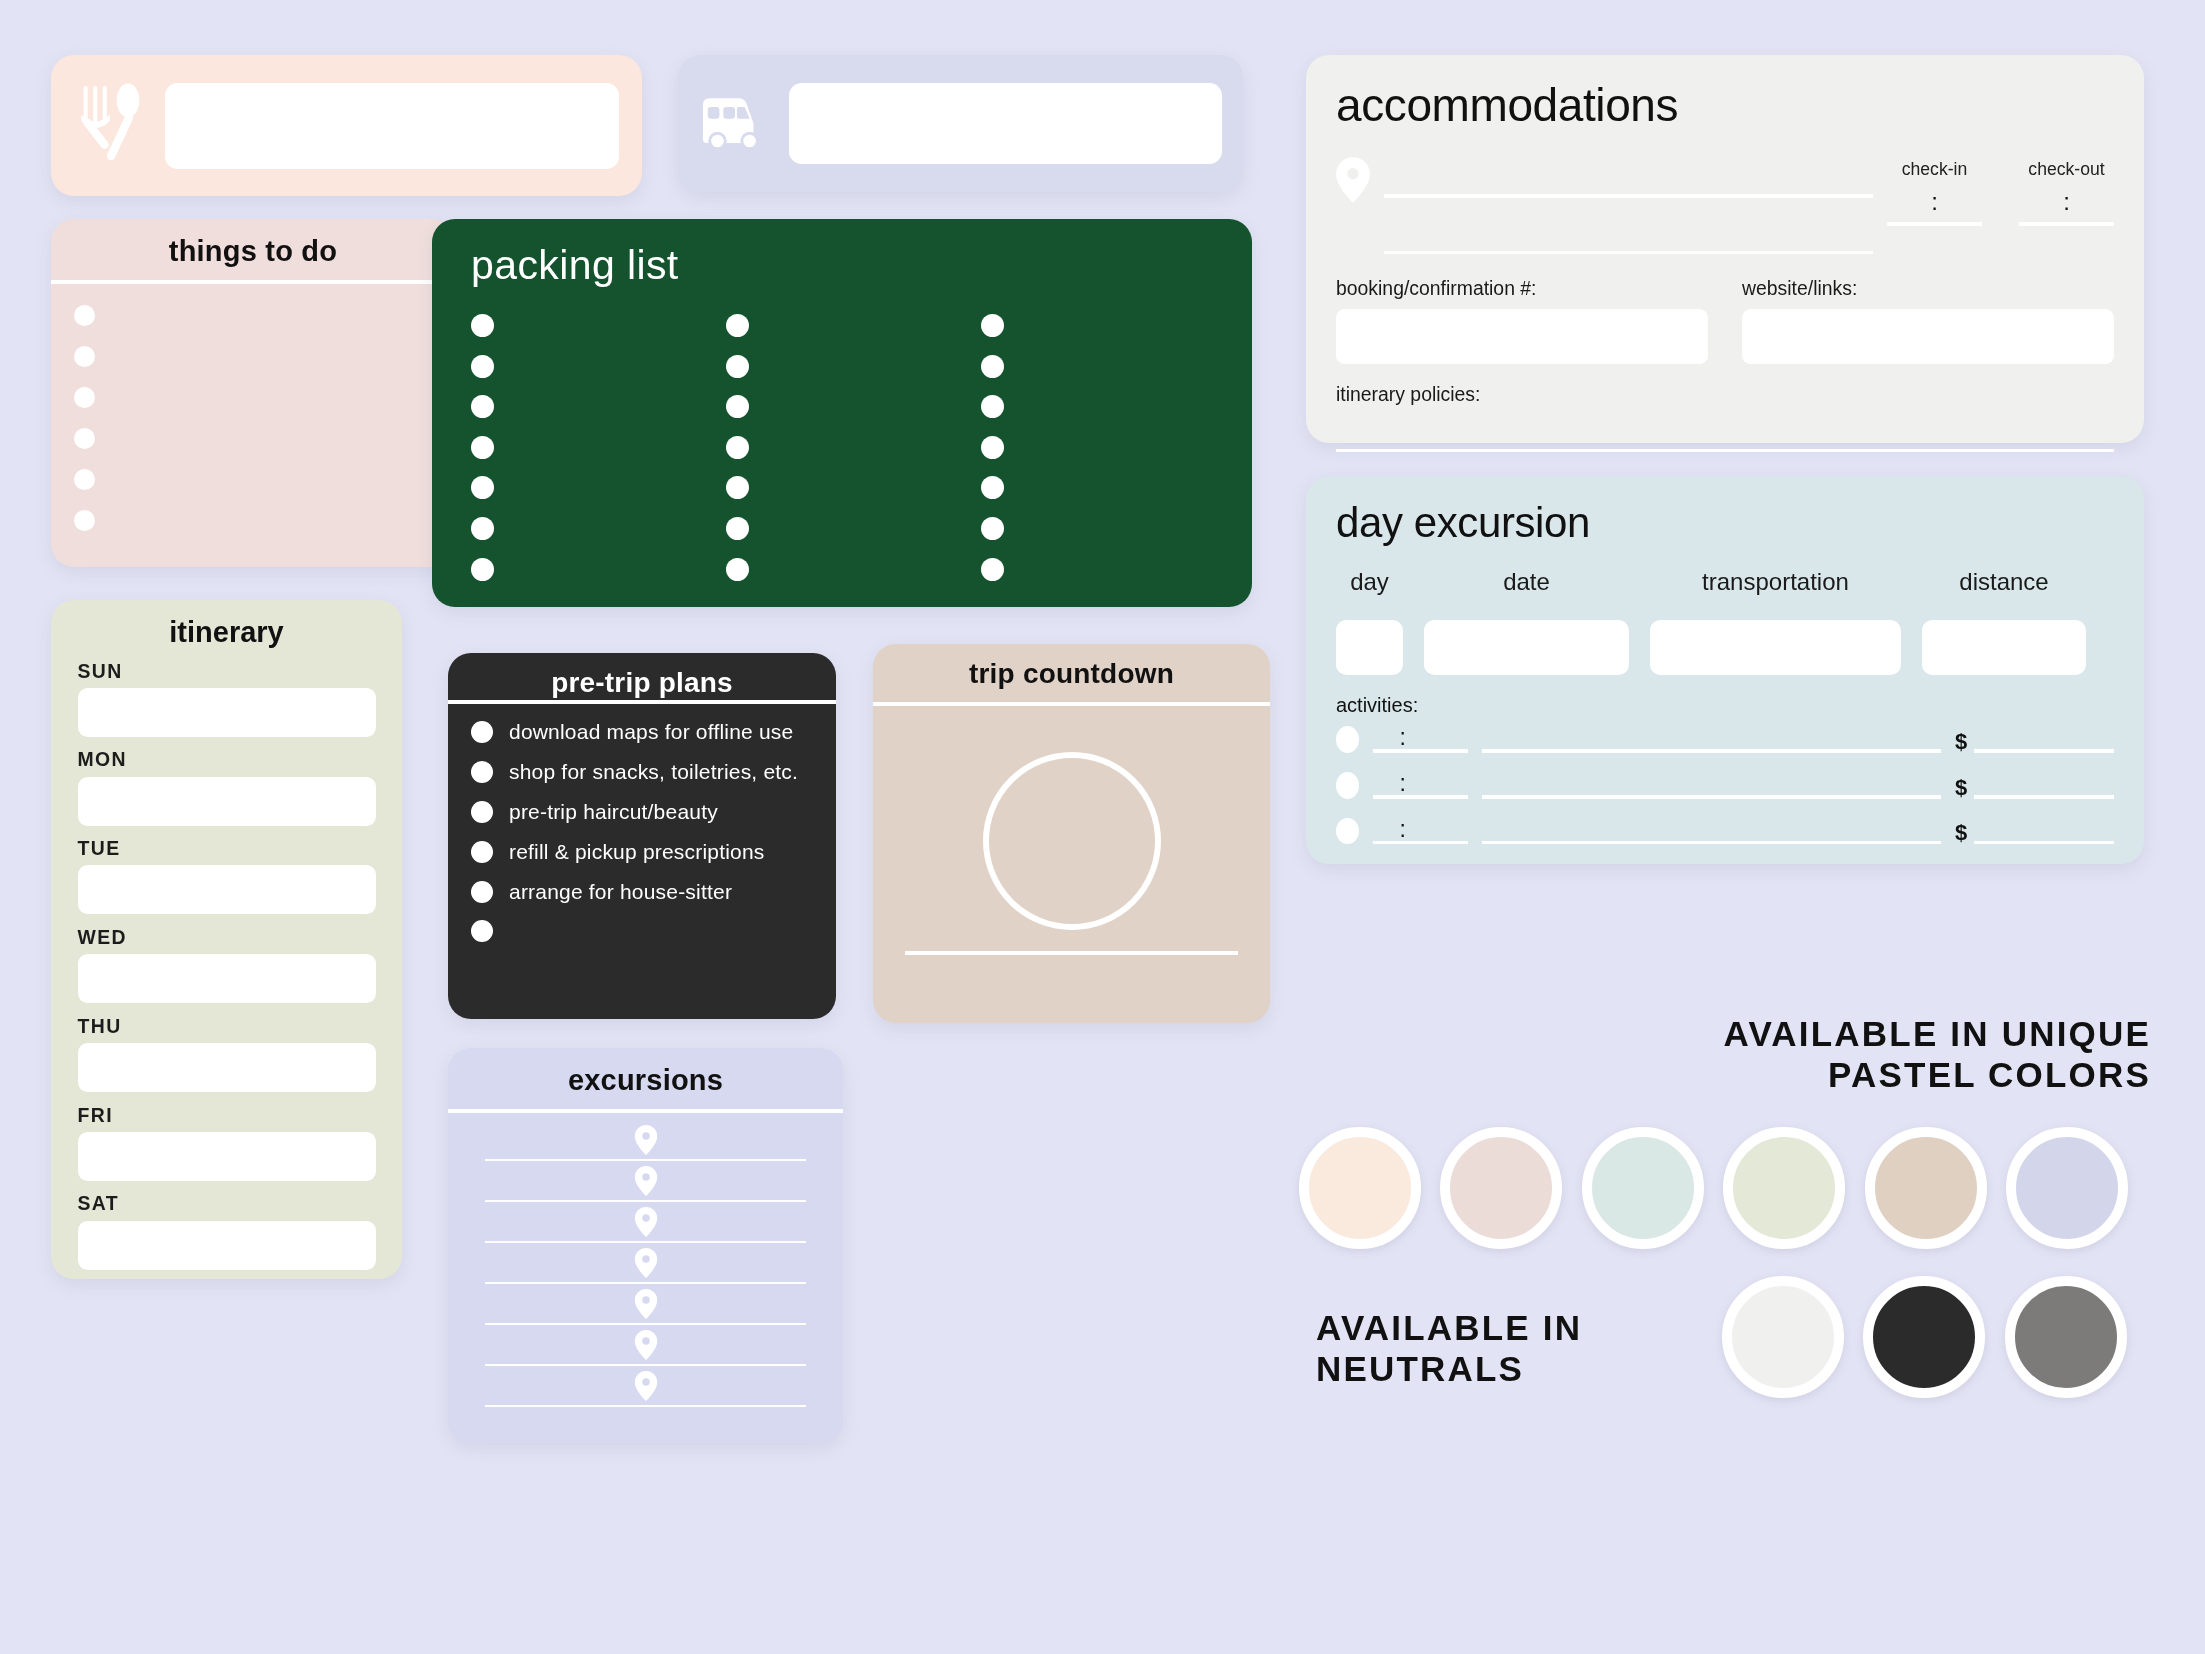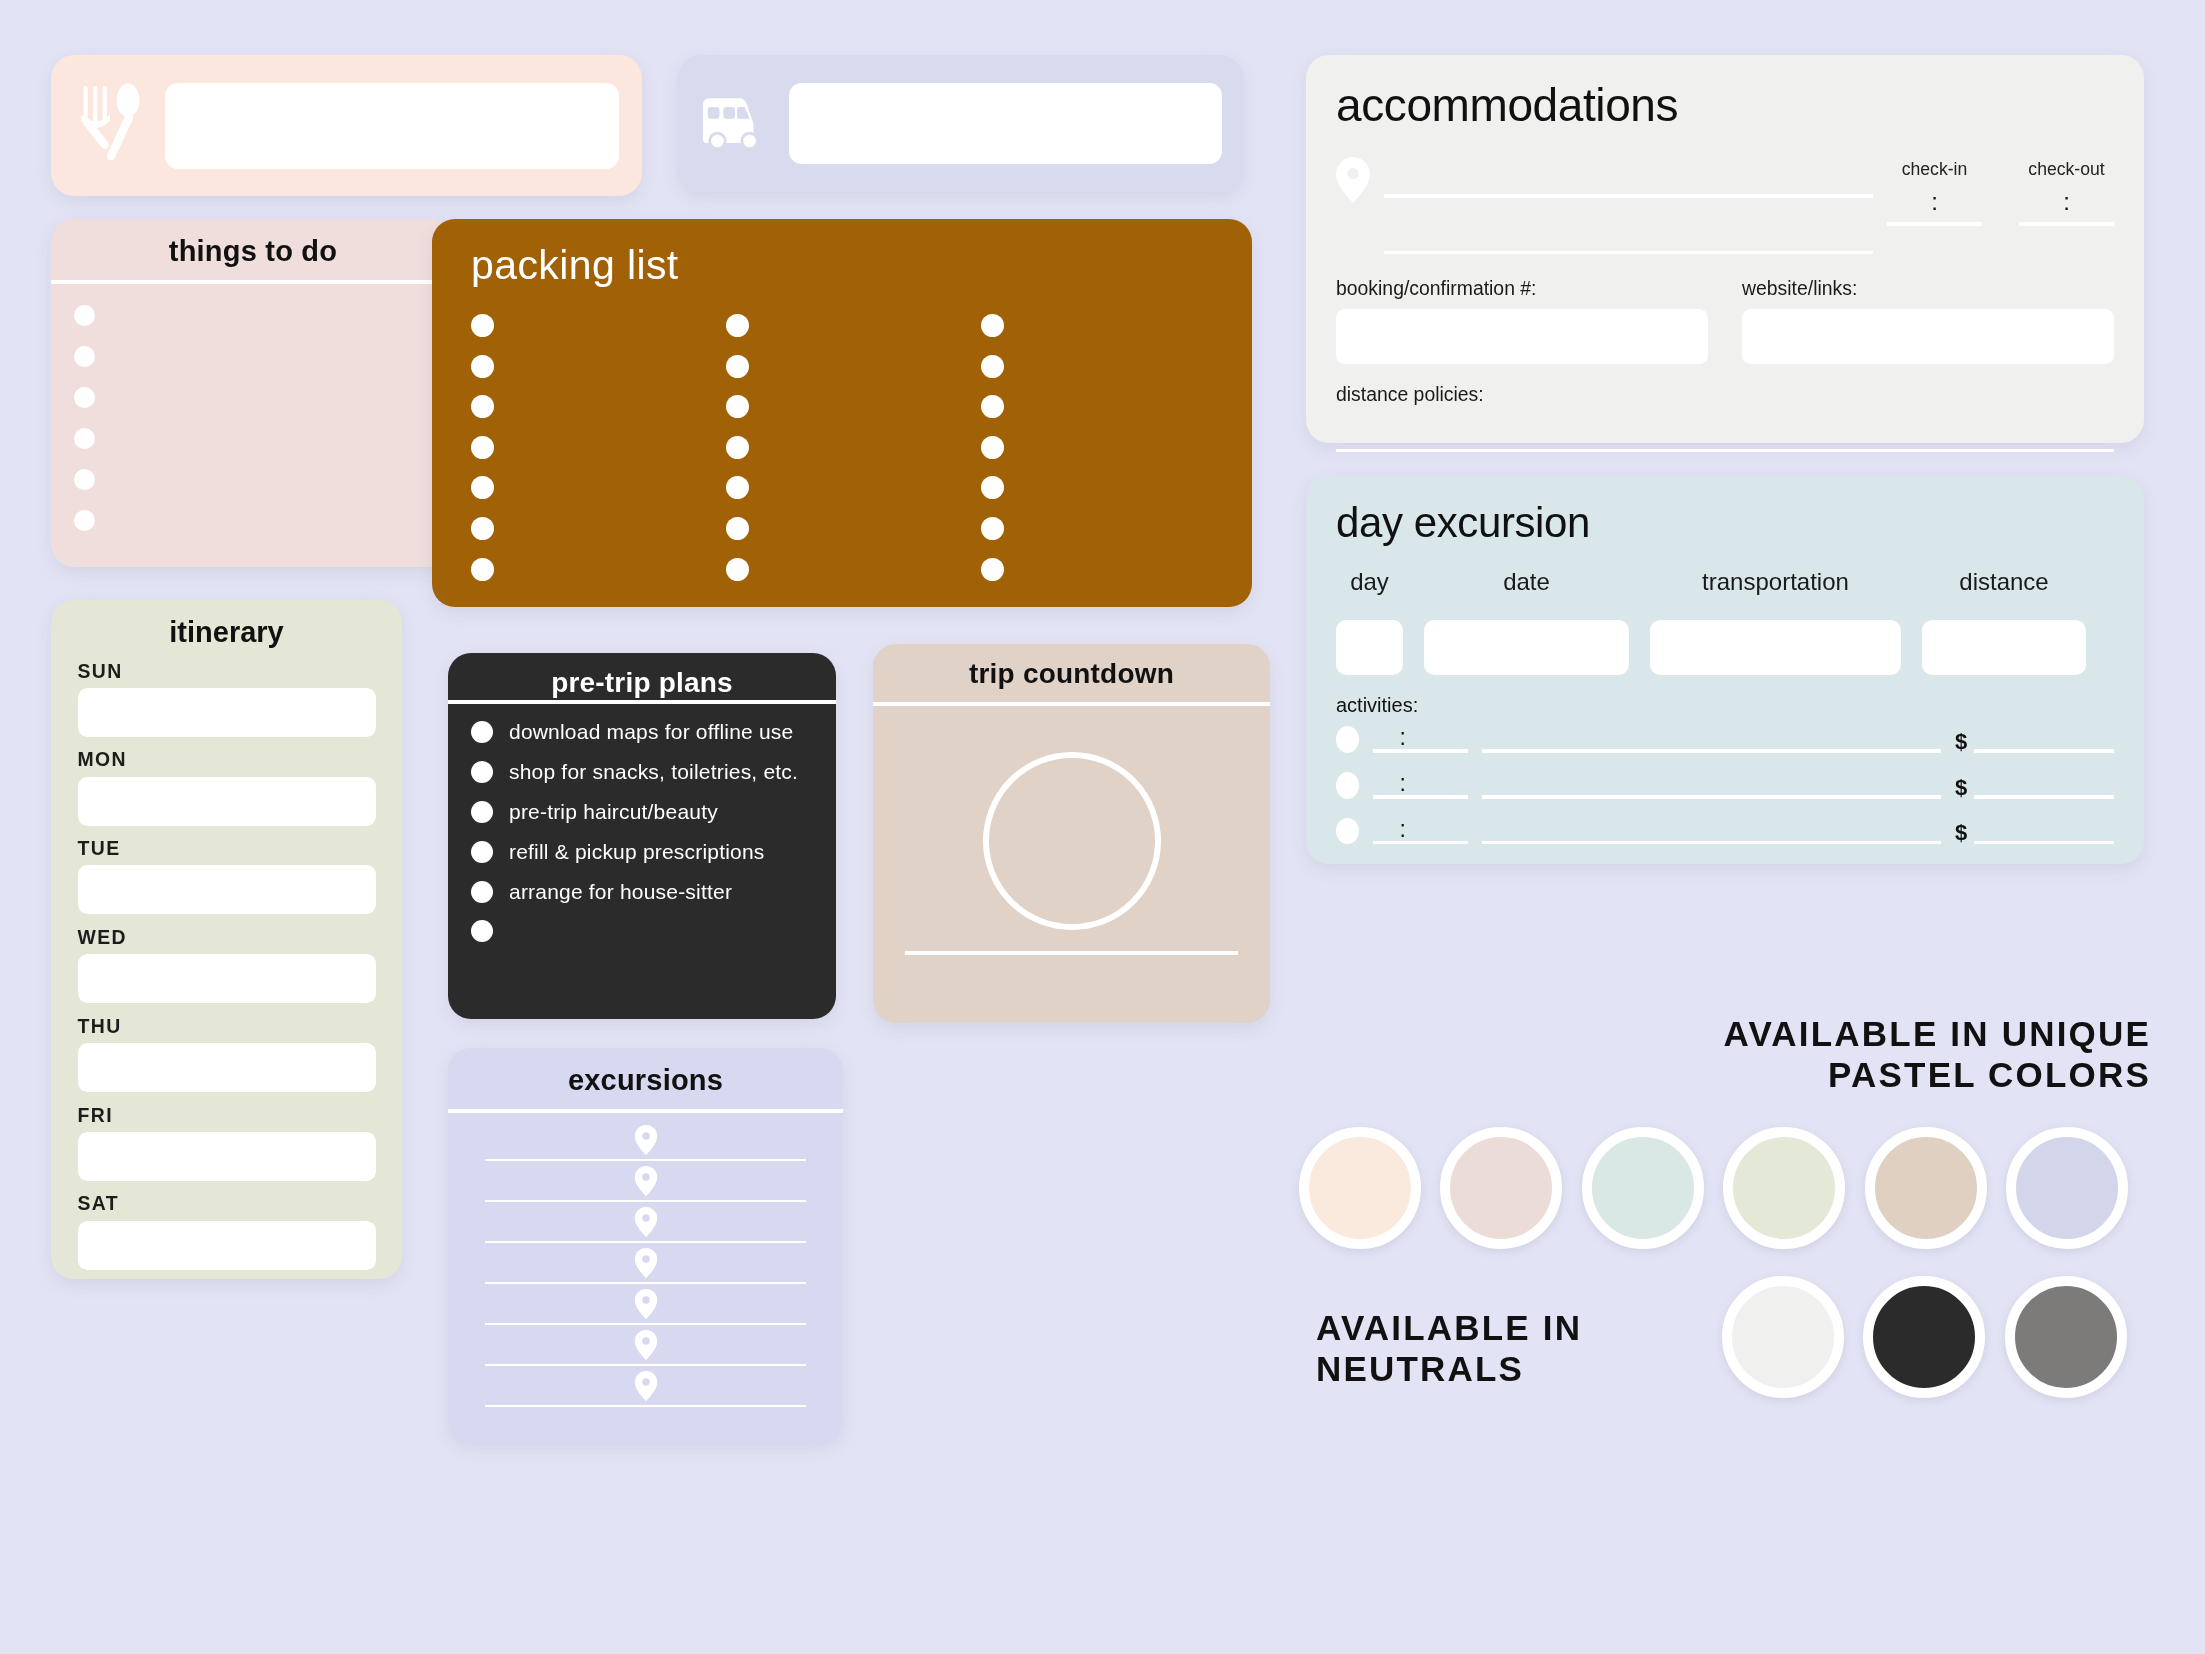--- a/index.html
+++ b/index.html
@@ -22,21 +22,21 @@
   #transport .field { flex: 1; height: 81px; background: #fff; border-radius: 12.4px; }
 
   
   #things { left: 51px; top: 219px; width: 404px; height: 348px; background: #efdedb; overflow: hidden; }
   .card-title { text-align: center; font-size: 29px; font-weight: 600; color: #111; letter-spacing: 0.2px; padding: 16px 0 12.4px; }
   .divider { height: 3.5px; background: #fff; margin: 0; }
   .bullet-col { padding: 21px 0 0 23px; display: flex; flex-direction: column; gap: 20px; }
   .bullet { width: 21px; height: 21px; border-radius: 50%; background: #fff; flex: none; }
 
   
-  #packing { left: 432px; top: 219px; width: 820px; height: 388px; background: #a16207; padding: 23px 16px 0 39px; }
+  #packing { left: 432px; top: 219px; width: 820px; height: 388px; background: #14532d; padding: 23px 16px 0 39px; }
   #packing .title { font-size: 41px; color: #fff; font-weight: 400; letter-spacing: 0.4px; }
   .pack-grid { display: flex; gap: 0; margin-top: 25px; }
   .pack-col { width: 265px; display: flex; flex-direction: column; gap: 17.6px; }
   .pack-col .bullet { width: 23px; height: 23px; }
 
   
   #itinerary { left: 51px; top: 600px; width: 351px; height: 679px; background: #e4e7d5; padding: 16px 26.5px 0; }
   #itinerary .title { text-align: center; font-size: 29px; font-weight: 600; color: #111; margin-bottom: 10.6px; }
   .day-row { margin-bottom: 11.5px; }
   .day-label { font-size: 19.4px; font-weight: 700; color: #1c1c1c; letter-spacing: 1.4px; margin-bottom: 5.3px; }
@@ -341,21 +341,21 @@
   <div class="two-col">
     <div>
       <div class="sub-label">booking/confirmation #:</div>
       <div class="field-box"></div>
     </div>
     <div>
       <div class="sub-label">website/links:</div>
       <div class="field-box"></div>
     </div>
   </div>
-  <div class="sub-label" style="margin-top:19.4px">distance policies:</div>
+  <div class="sub-label" style="margin-top:19.4px">itinerary policies:</div>
   <div style="height:34px"></div>
   <div class="line-w"></div>
 </div>
 
 <div class="card" id="dayexc">
   <div class="title">day excursion</div>
   <div class="de-head">
     <div style="width:67px">
       <div class="col-lbl">day</div>
       <div class="de-box"></div>

